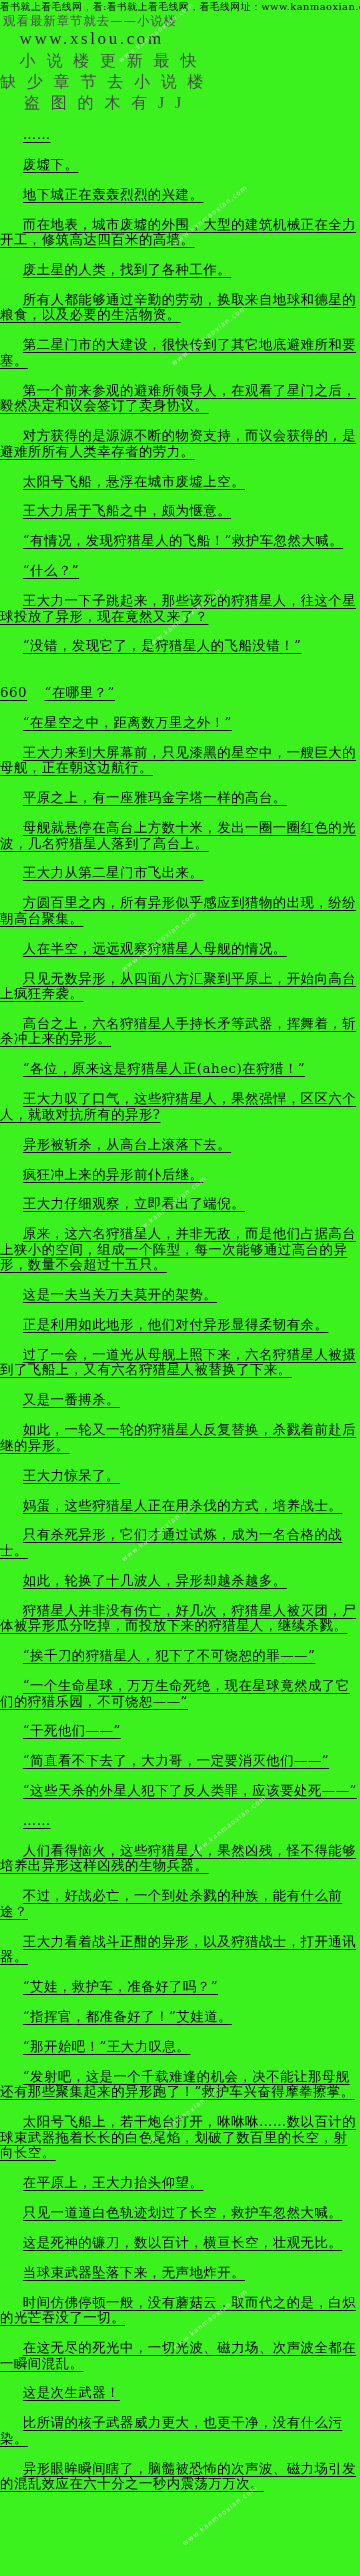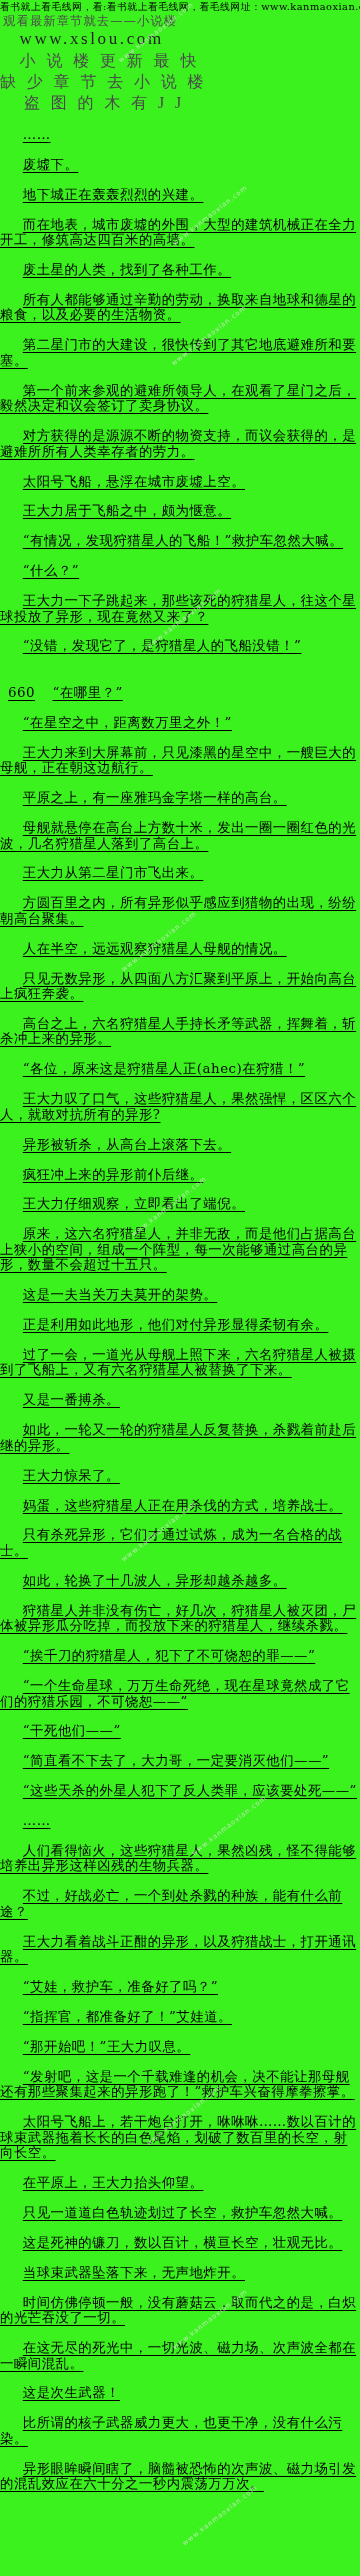--- a/index.html
+++ b/index.html
@@ -49,21 +49,21 @@
     font-size:13.4px;
     line-height:15.5px;
     letter-spacing:0.5px;
     margin:0 0 14.4px 0;
     text-indent:1.7em;
     text-decoration:underline;
     text-underline-offset:2.6px;
     text-decoration-thickness:0.5px;
     word-break:break-all;
   }
-  .para.flush{text-indent:0;padding-left:8px;}
+  .para.flush{text-indent:0;}
   .para.gap{margin-top:31px;}
   .chap-num{margin-right:17.5px;}
   .wm{
     position:absolute;
     color:rgba(230,230,230,0.72);
     font-size:6.7px;
     letter-spacing:1px;
     transform:rotate(-38deg);
     transform-origin:left top;
     white-space:nowrap;

